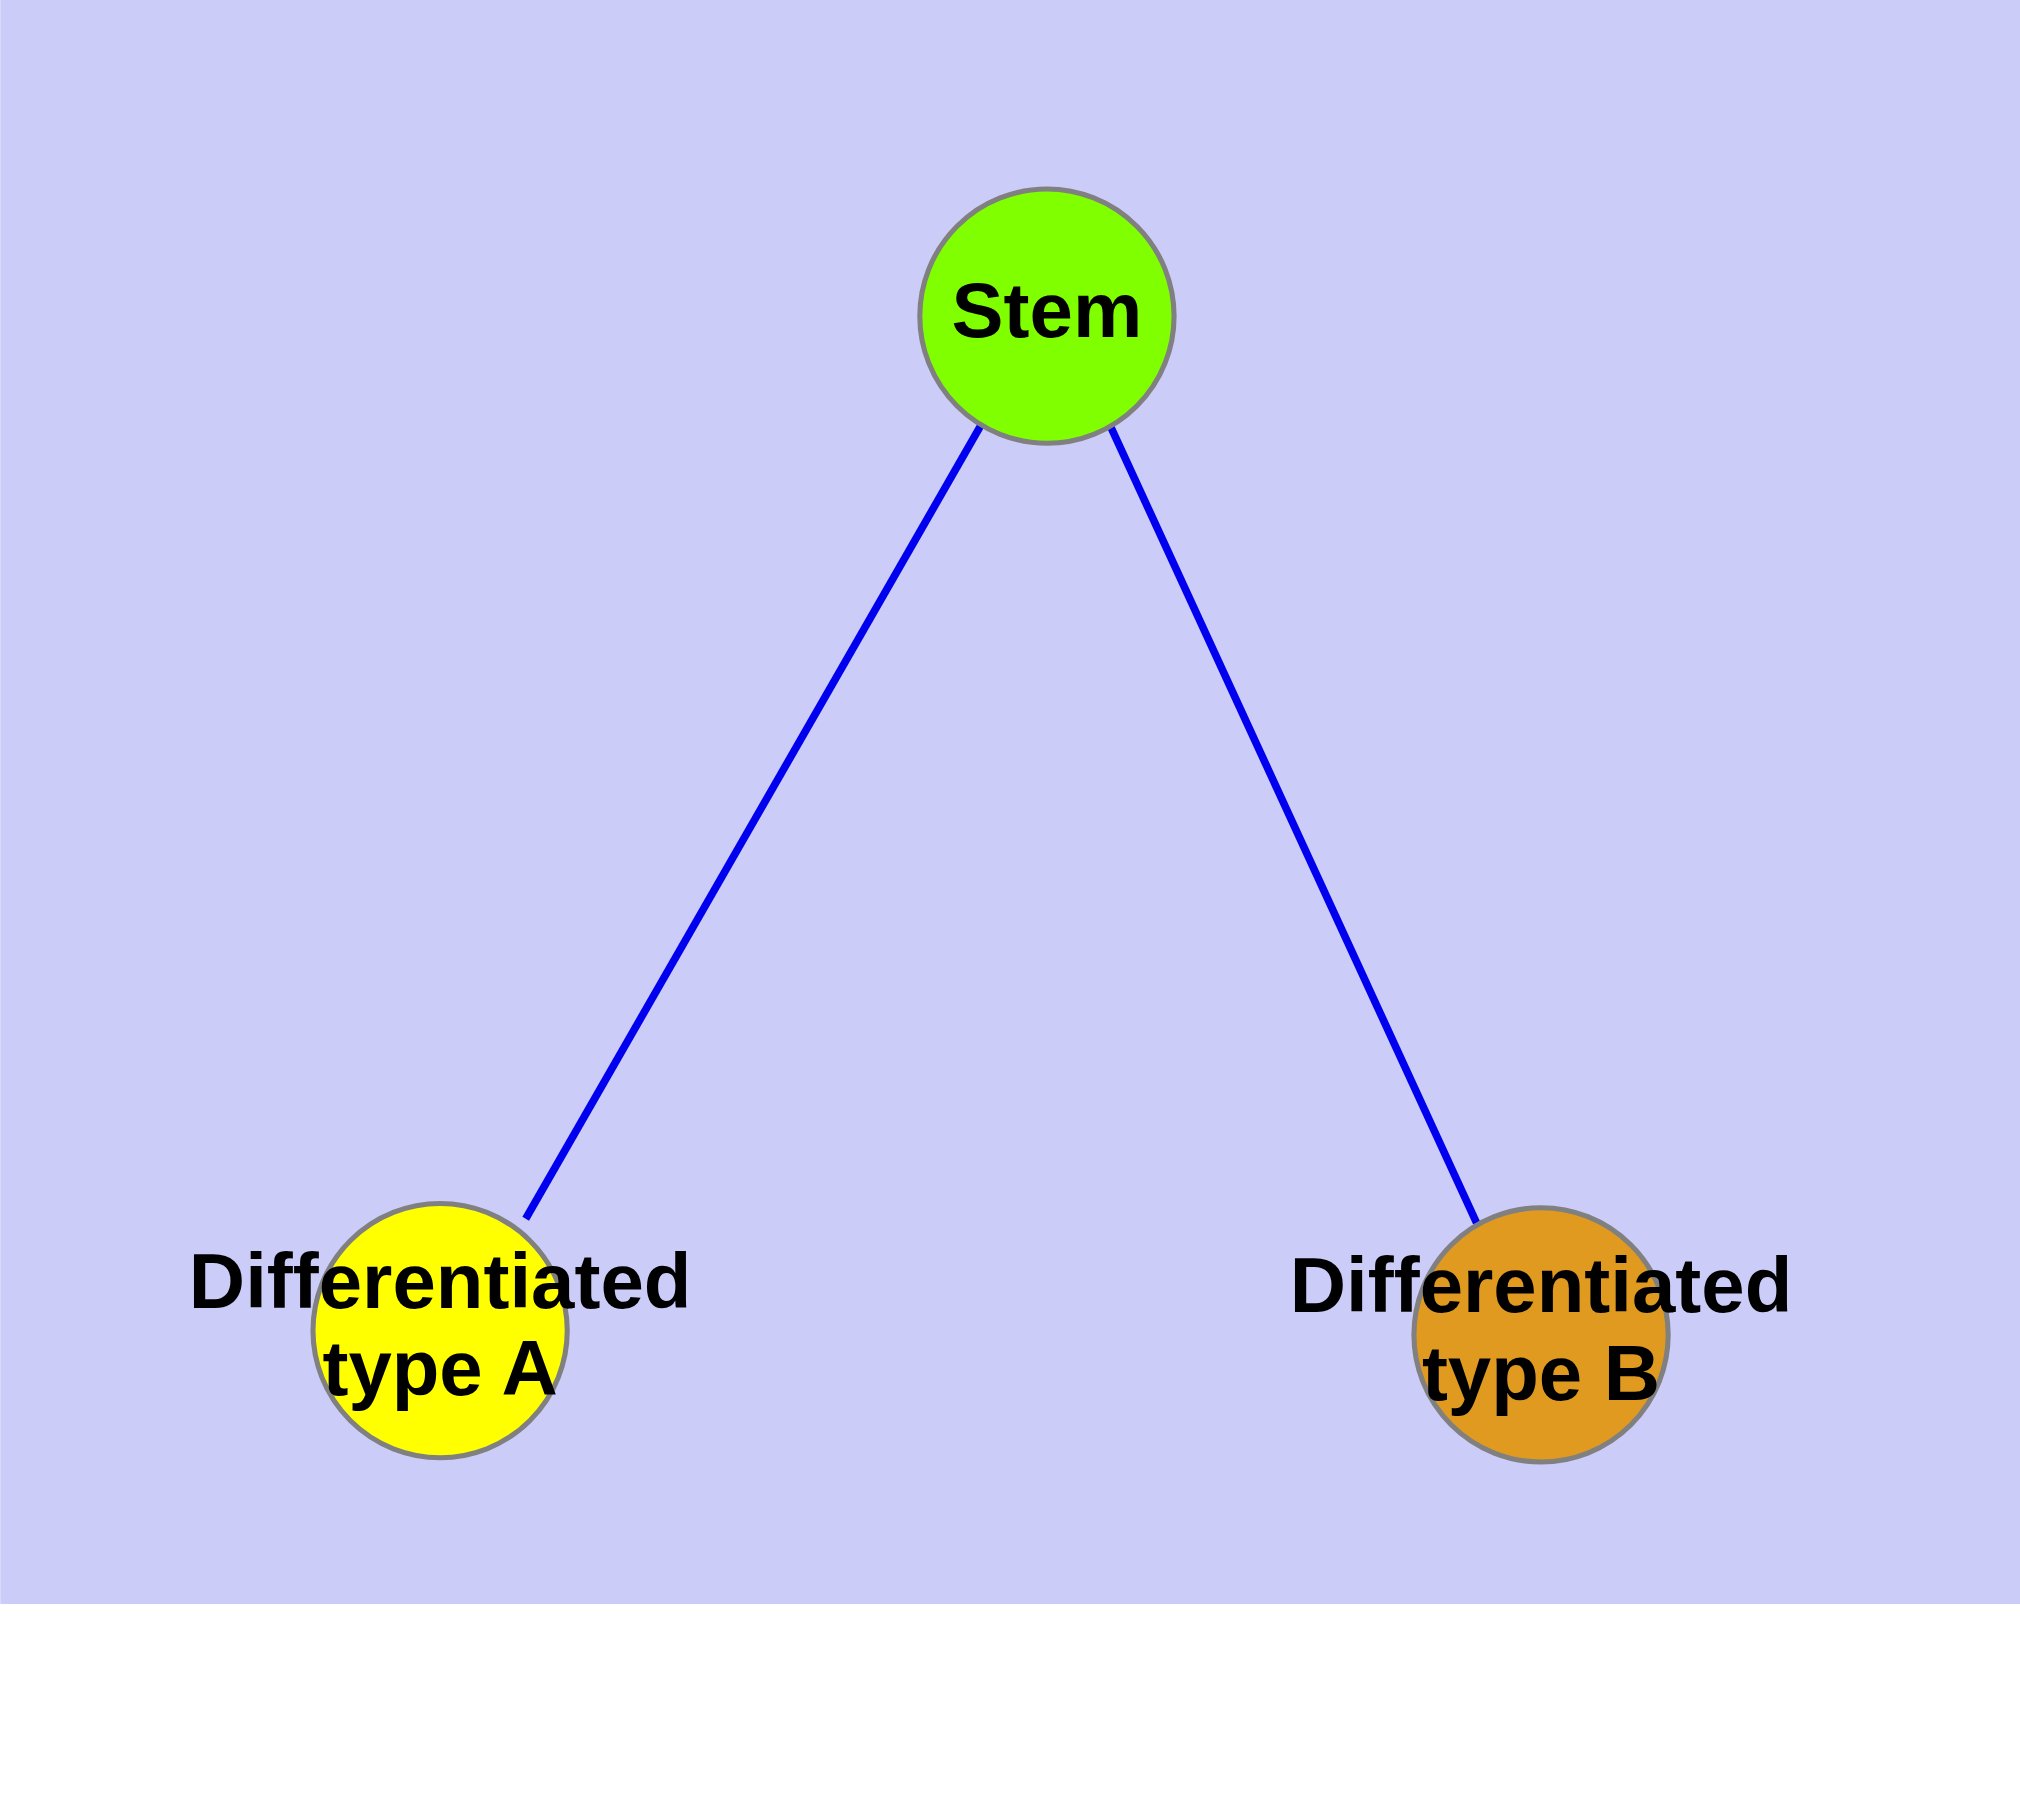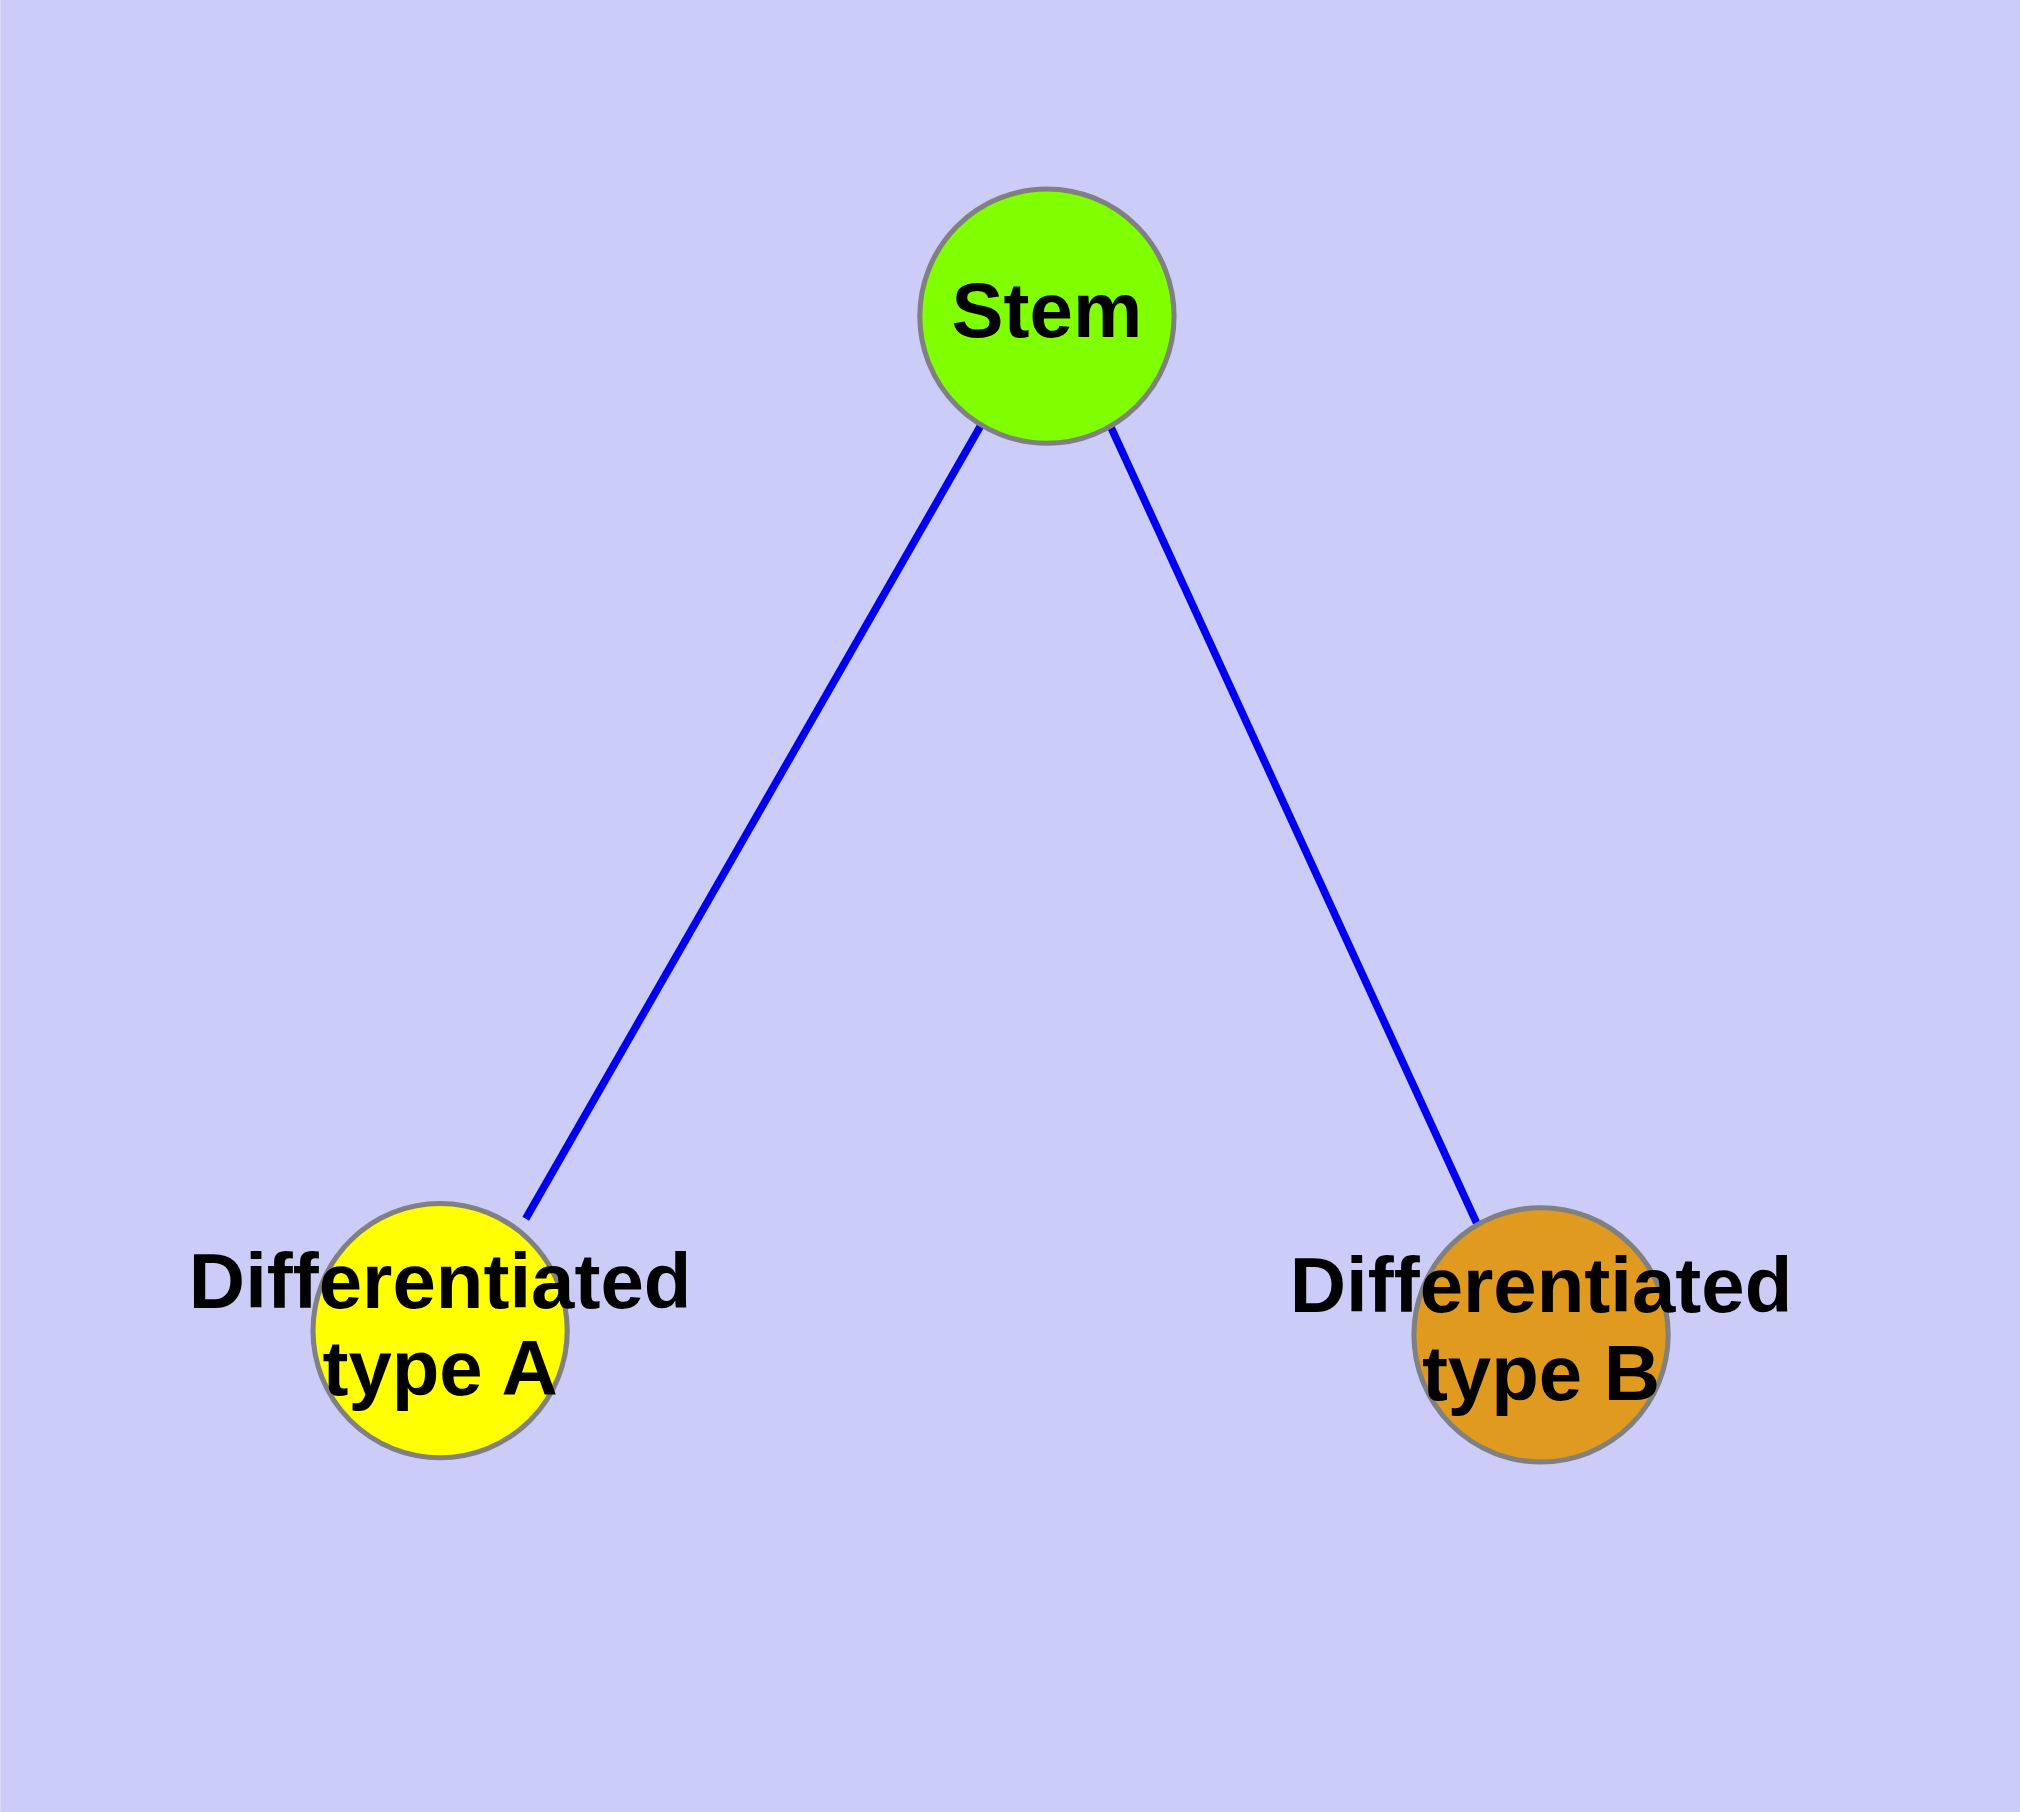--- a/index.html
+++ b/index.html
@@ -7,21 +7,21 @@
     margin: 0;
     padding: 0;
   }
   body {
     background: #ffffff;
     font-family: "Liberation Sans", sans-serif;
   }
   #canvas {
     position: relative;
     width: 2021px;
-    height: 1812px;
+    height: 1604px;
     overflow: hidden;
   }
   #graph-svg {
     position: absolute;
     top: 0;
     left: 0;
     width: 2021px;
     height: 1812px;
     display: block;
   }

